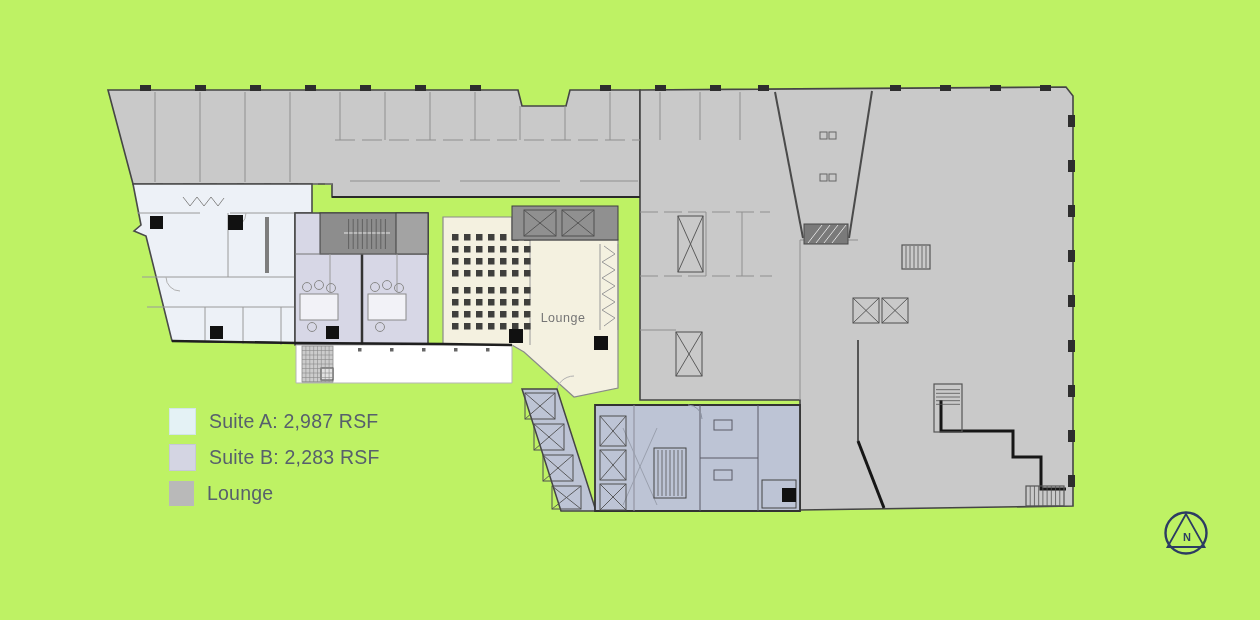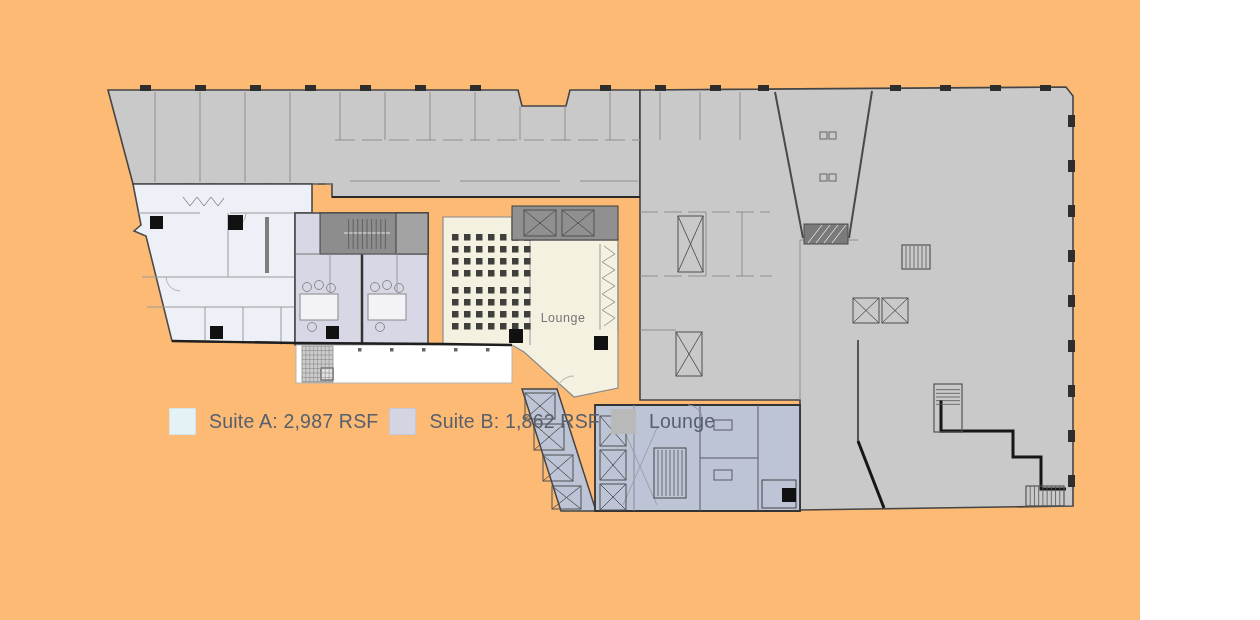--- a/index.html
+++ b/index.html
@@ -1,19 +1,19 @@
 <!DOCTYPE html>
 <html><head>
 <meta charset="utf-8">
 <style>
   html,body{margin:0;padding:0;background:#ffffff;}
-  .stage{position:relative;width:1140px;height:620px;background:#fdba74;overflow:hidden;
+  .stage{position:relative;width:1260px;height:620px;background:#bef264;overflow:hidden;
          font-family:"Liberation Sans", sans-serif;text-align:right;}
   svg{position:absolute;left:0;top:0;}
-  .legend{position:absolute;left:169px;top:409px;display:flex;gap:11px;}
+  .legend{position:absolute;left:169px;top:409px;display:flex;flex-direction:column;gap:11px;}
   .legend-row{display:flex;align-items:center;gap:13px;height:25px;}
   .swatch{width:25px;height:25px;display:inline-block;flex:0 0 25px;}
   .swatch-a{background:#e4f2f5;border:1px solid #d2e5e9;}
   .swatch-b{background:#d4d5e3;border:1px solid #c6c7d8;}
   .swatch-l{background:#b9b9b9;}
   .legend-label{font-size:19.5px;color:#57606c;letter-spacing:.2px;line-height:25px;}
 </style>
 </head>
 <body>
 
@@ -361,21 +361,21 @@
   </g>
 </svg>
 
 <div class="legend">
   <div class="legend-row">
     <span class="swatch swatch-a"></span>
     <span class="legend-label">Suite A: 2,987 RSF</span>
   </div>
   <div class="legend-row">
     <span class="swatch swatch-b"></span>
-    <span class="legend-label">Suite B: 1,862 RSF</span>
+    <span class="legend-label">Suite B: 2,283 RSF</span>
   </div>
   <div class="legend-row">
     <span class="swatch swatch-l"></span>
     <span class="legend-label">Lounge</span>
   </div>
 </div>
 
 </div>
 
 </body></html>

